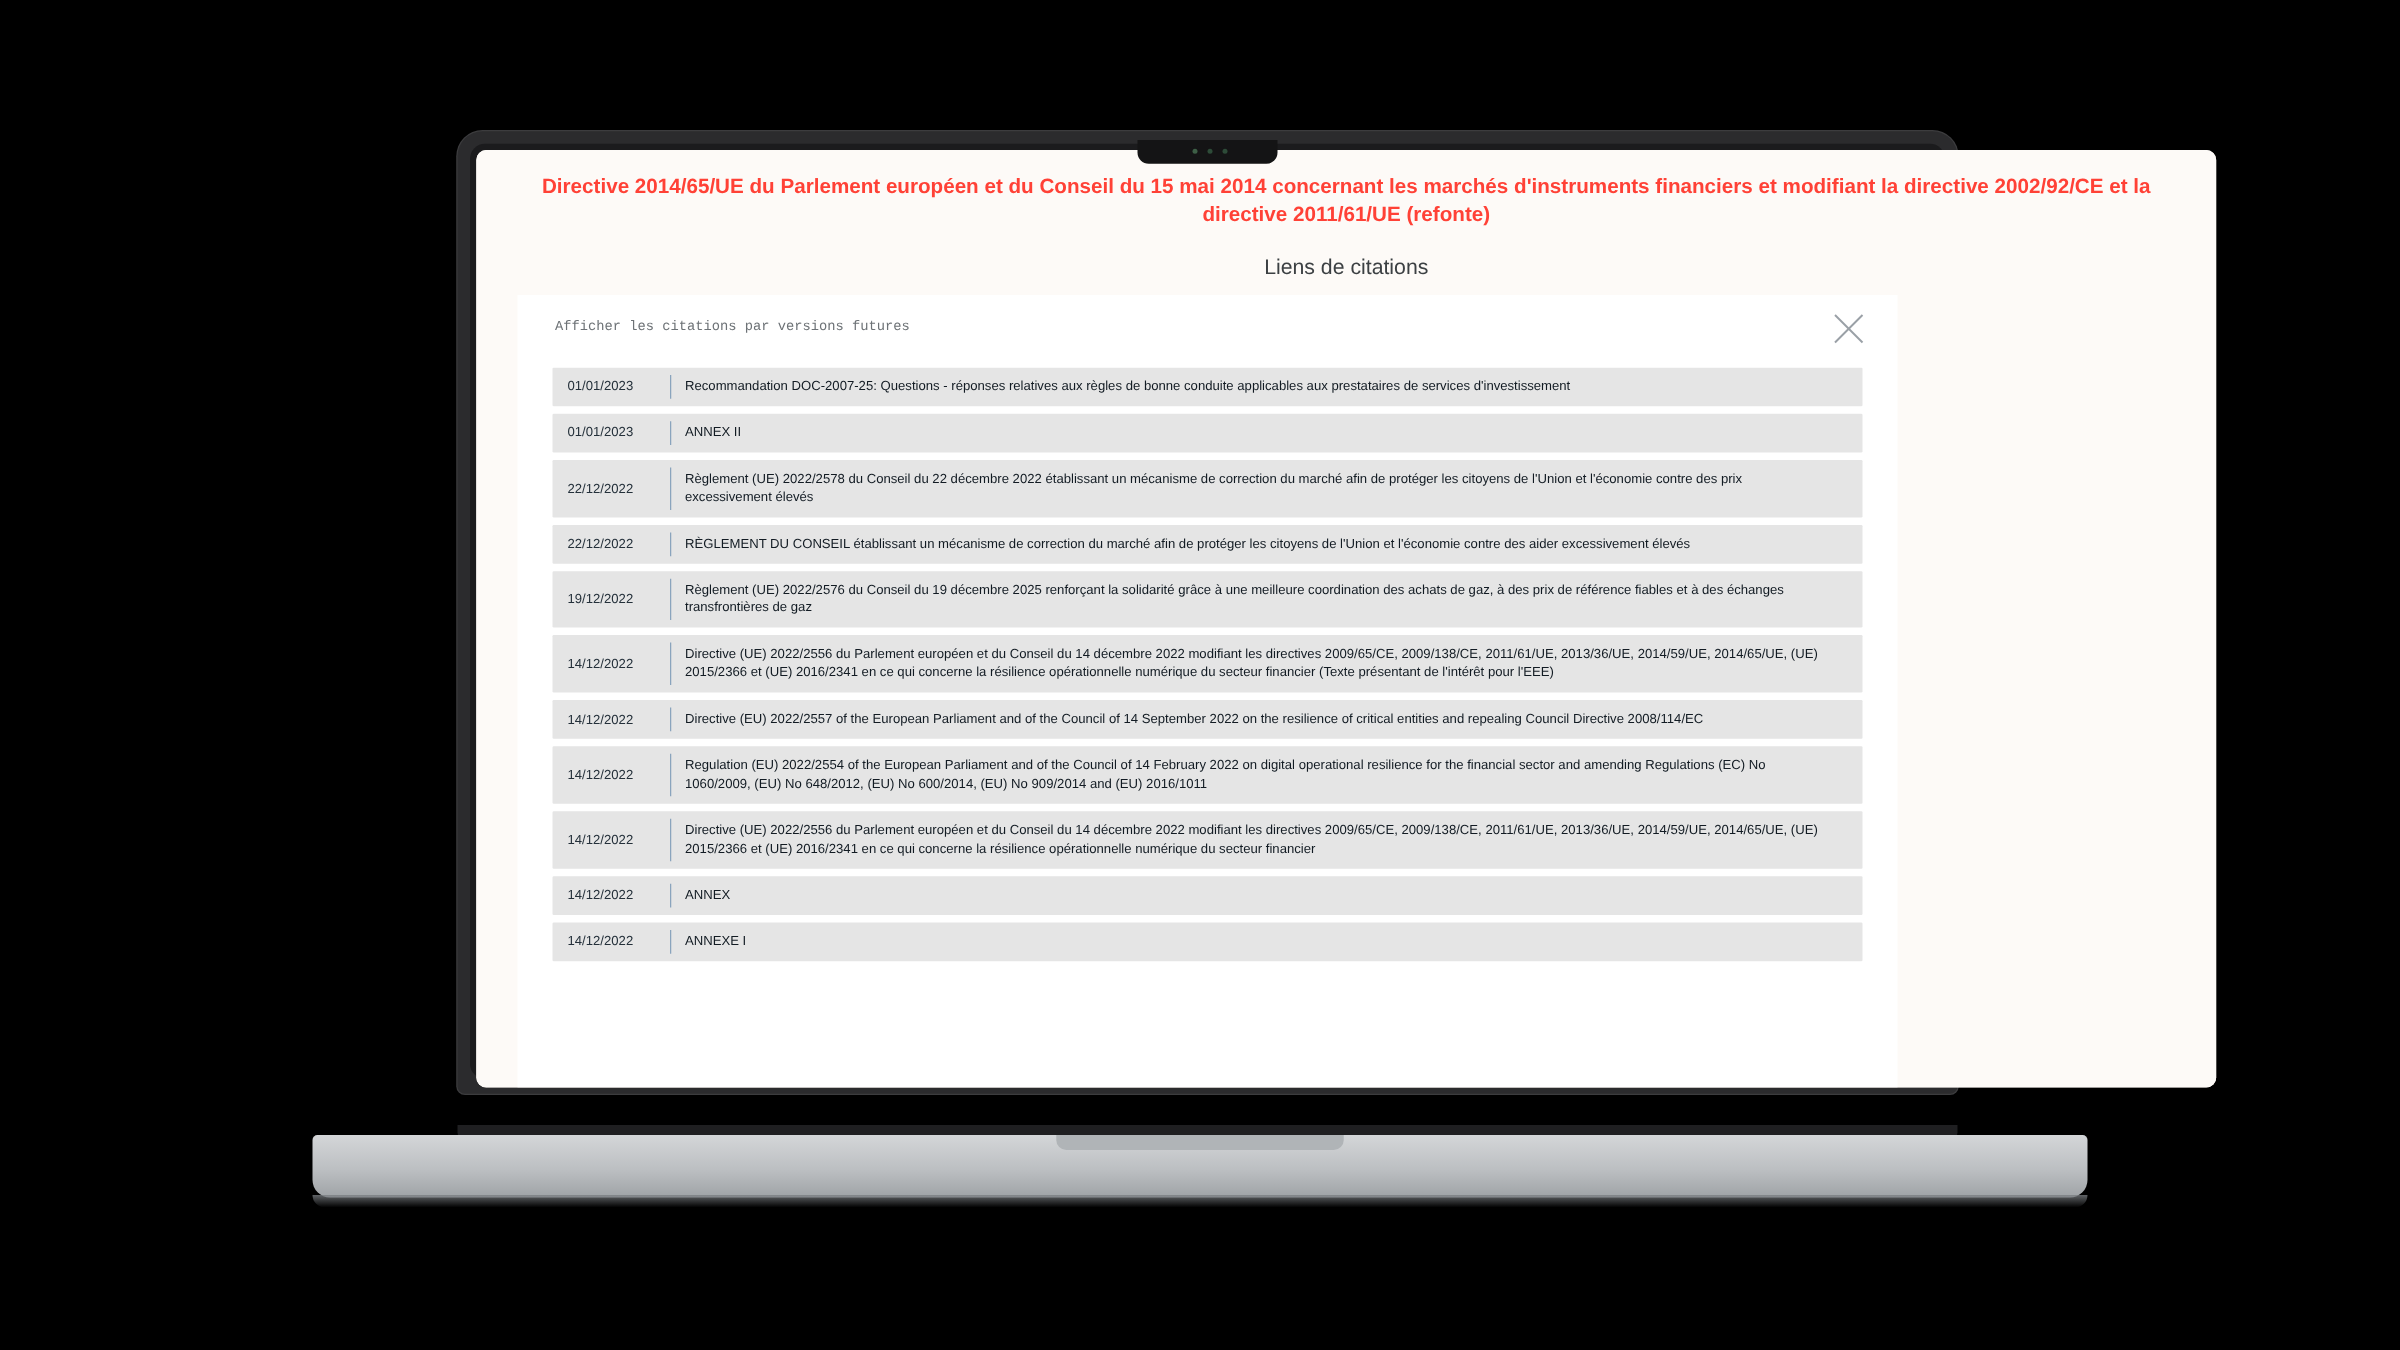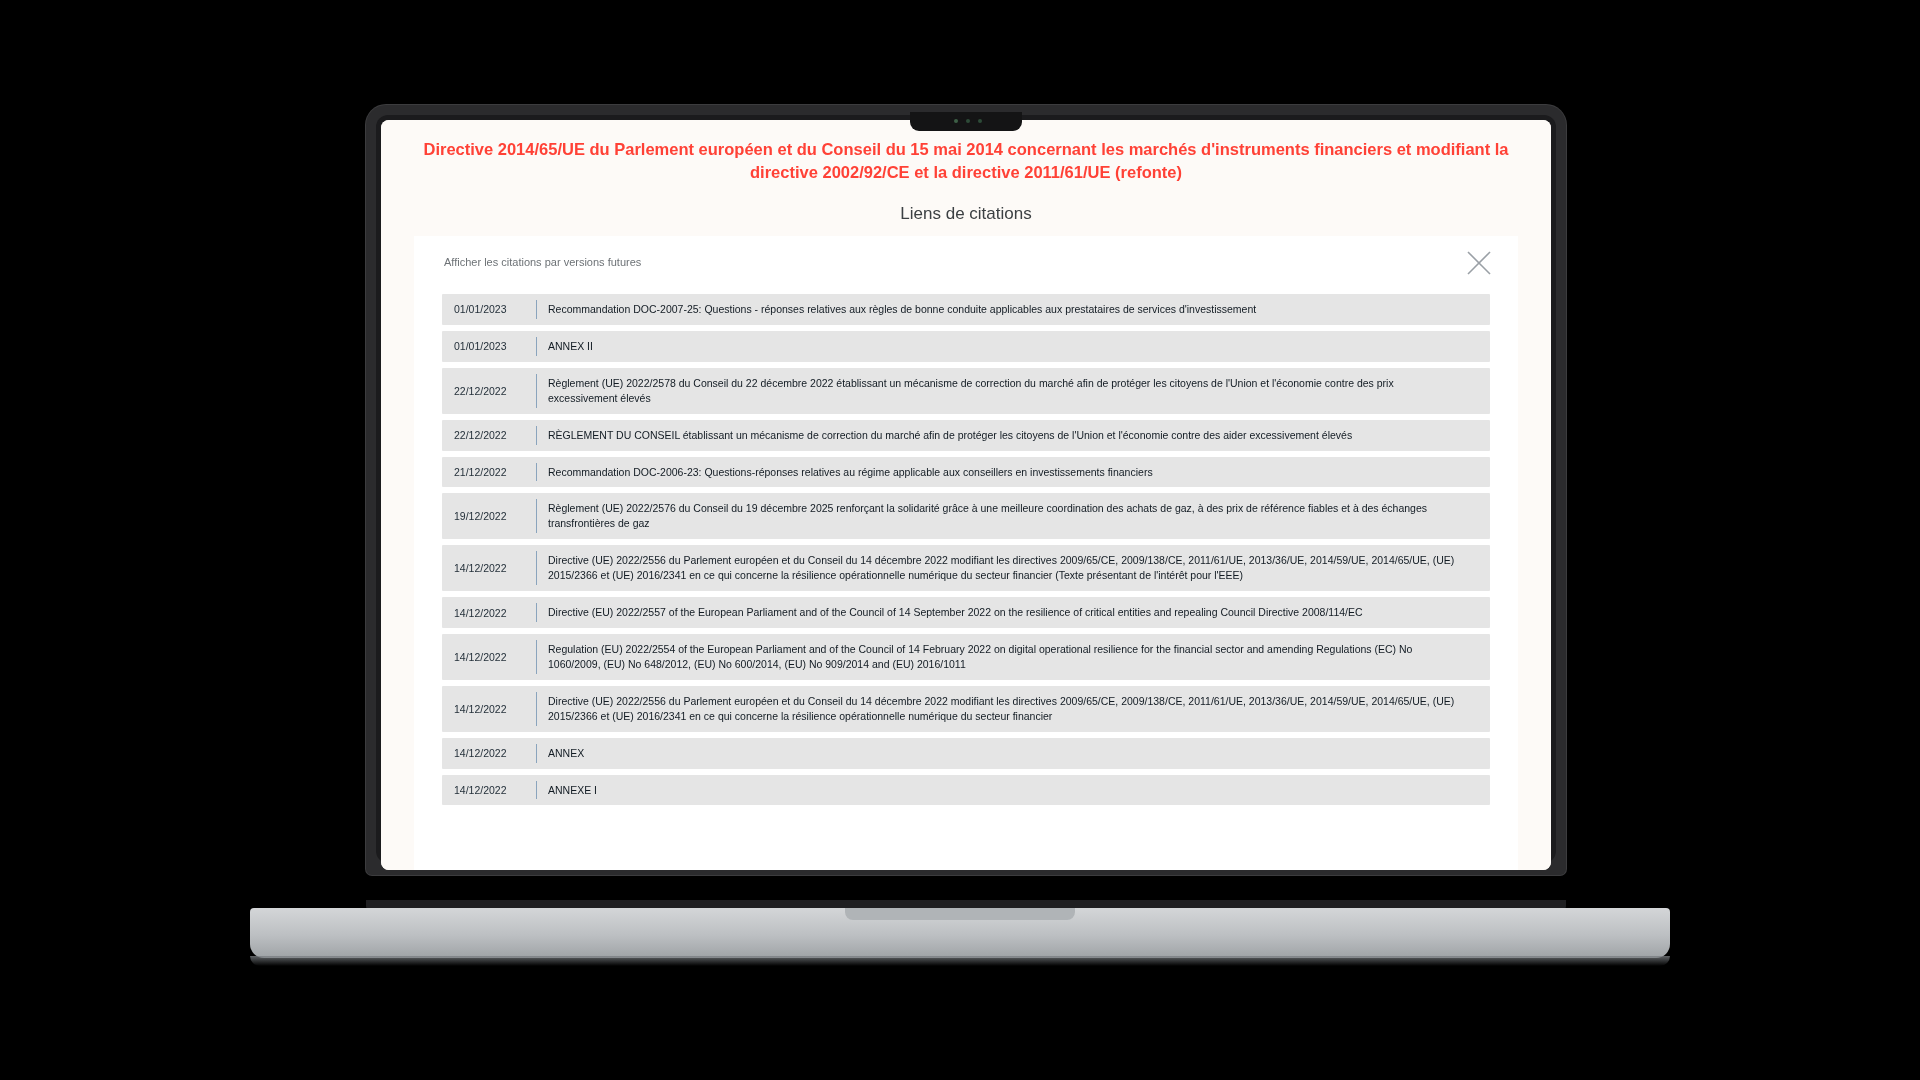--- a/index.html
+++ b/index.html
@@ -59,21 +59,21 @@
   }
   .notch-dot.d1 { left: 44px; }
   .notch-dot.d2 { left: 56px; background:#2d4b38; }
   .notch-dot.d3 { left: 68px; background:#2d4b38; }
 
   
   .screen {
     position: absolute;
     left: 381px;
     top: 120px;
-    width: 1170px;
+    width: 1392px;
     height: 750px;
     background: #fdfaf6;
     border-radius: 8px;
     overflow: hidden;
   }
 
   
   .laptop-base {
     position: absolute;
     left: 250px;
@@ -154,20 +154,21 @@
   .panel-head {
     position: relative;
     height: 58px;
   }
   .panel-head-label {
     position: absolute;
     left: 30px;
     top: 20px;
     font-size: 11px;
     color: #6d7276;
+    font-family: Liberation Mono, monospace;
   }
   .close-btn {
     position: absolute;
     right: 22px;
     top: 10px;
     width: 34px;
     height: 34px;
     cursor: pointer;
   }
   .close-btn svg { display: block; }
@@ -257,25 +258,20 @@
               <div class="date">22/12/2022</div>
               <div class="sep"></div>
               <div class="title">Règlement (UE) 2022/2578 du Conseil du 22 décembre 2022 établissant un mécanisme de correction du marché afin de protéger les citoyens de l'Union et l'économie contre des prix excessivement élevés</div>
             </div>
             <div class="row">
               <div class="date">22/12/2022</div>
               <div class="sep"></div>
               <div class="title">RÈGLEMENT DU CONSEIL établissant un mécanisme de correction du marché afin de protéger les citoyens de l'Union et l'économie contre des aider excessivement élevés</div>
             </div>
             <div class="row">
-              <div class="date">21/12/2022</div>
-              <div class="sep"></div>
-              <div class="title">Recommandation DOC-2006-23: Questions-réponses relatives au régime applicable aux conseillers en investissements financiers</div>
-            </div>
-            <div class="row">
               <div class="date">19/12/2022</div>
               <div class="sep"></div>
               <div class="title">Règlement (UE) 2022/2576 du Conseil du 19 décembre 2025 renforçant la solidarité grâce à une meilleure coordination des achats de gaz, à des prix de référence fiables et à des échanges transfrontières de gaz</div>
             </div>
             <div class="row">
               <div class="date">14/12/2022</div>
               <div class="sep"></div>
               <div class="title">Directive (UE) 2022/2556 du Parlement européen et du Conseil du 14 décembre 2022 modifiant les directives 2009/65/CE, 2009/138/CE, 2011/61/UE, 2013/36/UE, 2014/59/UE, 2014/65/UE, (UE) 2015/2366 et (UE) 2016/2341 en ce qui concerne la résilience opérationnelle numérique du secteur financier (Texte présentant de l'intérêt pour l'EEE)</div>
             </div>
             <div class="row">

